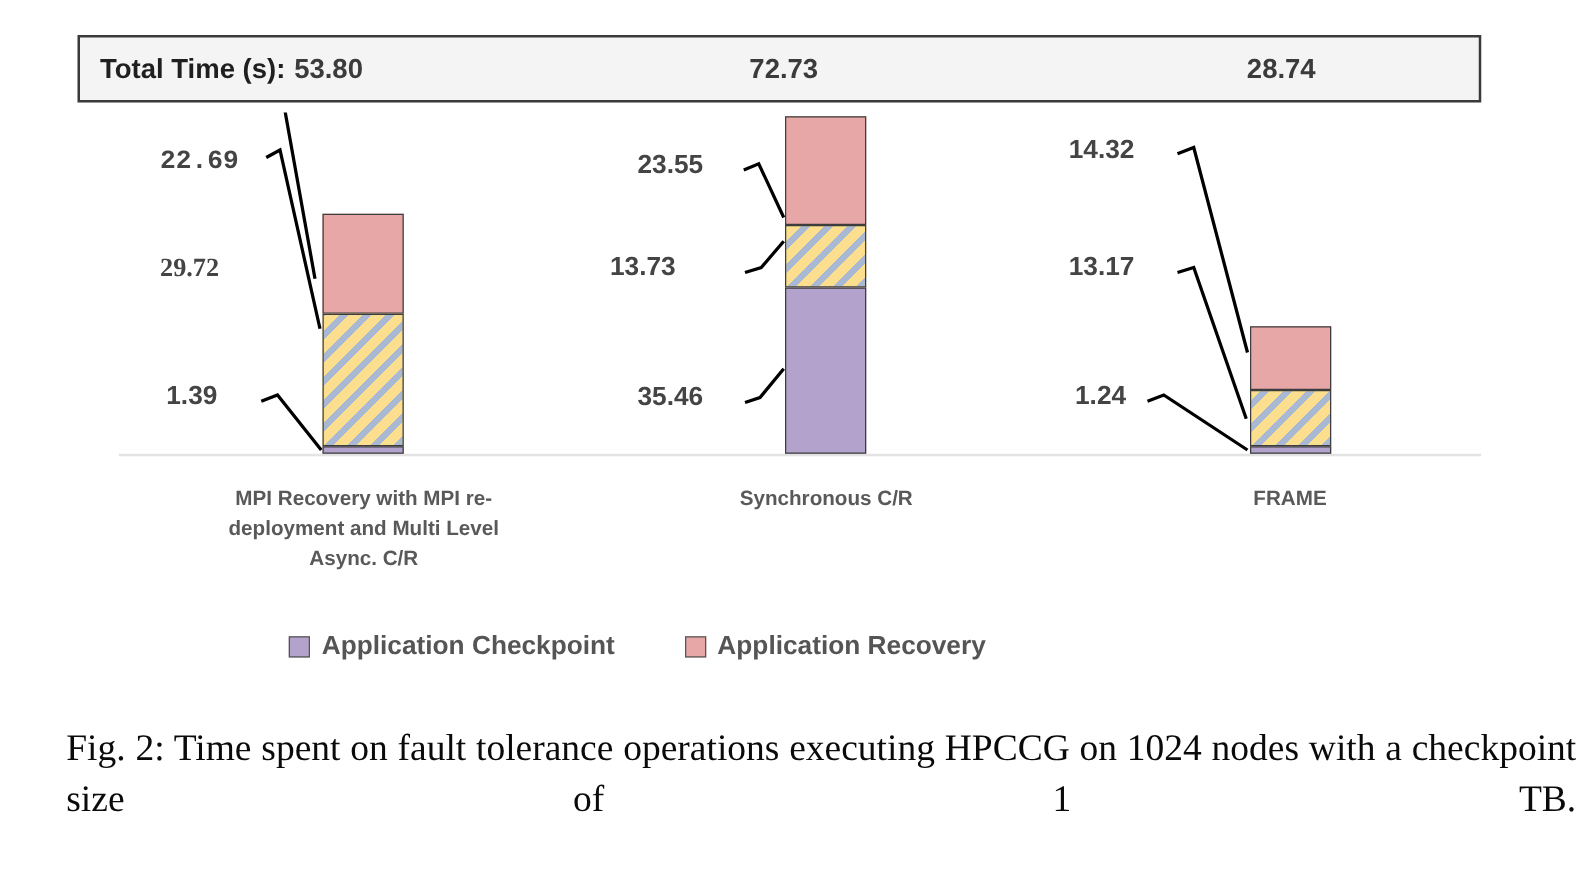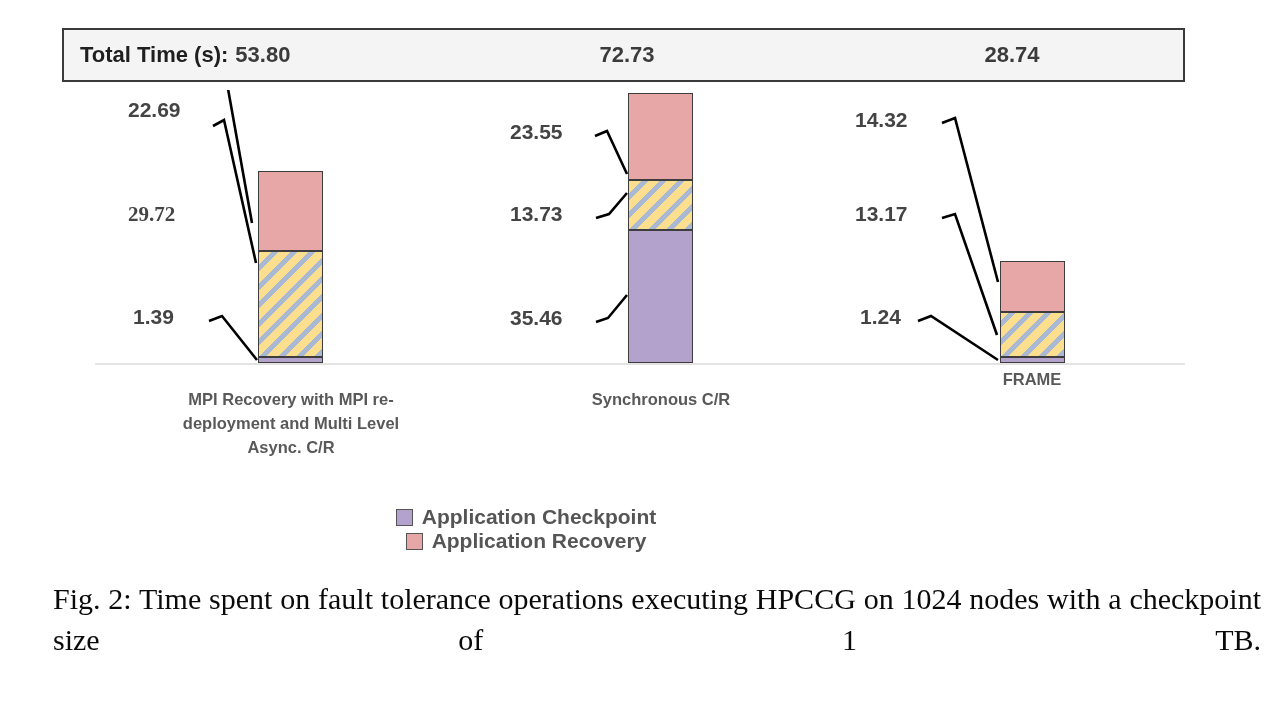--- a/index.html
+++ b/index.html
@@ -32,21 +32,21 @@
     height: 100%;
     display: flex;
     align-items: center;
     font-size: 22px;
     font-weight: bold;
     color: #262626;
     white-space: nowrap;
   }
   #tt-cell-1 { left: 16px; text-align: center; }
   #tt-cell-2 { left: 0; width: 100%; justify-content: center; }
-  #tt-cell-3 { left: 0; width: 100%; justify-content: center; padding-left: 770px; box-sizing: border-box; }
+  #tt-cell-3 { left: 13px; width: 100%; justify-content: center; padding-left: 770px; box-sizing: border-box; }
   .tt-label { color: #1f1f1f; }
   .tt-value { color: #3b3b3b; margin-left: 7px; }
 
   
   #plot-area {
     position: absolute;
     left: 0;
     top: 90px;
     width: 1270px;
     height: 290px;
@@ -101,27 +101,26 @@
     text-align: center;
     font-size: 16.5px;
     font-weight: bold;
     color: #595959;
     line-height: 1.45;
   }
 
   
   #legend {
     position: absolute;
-    left: 16px;
+    left: 0;
     top: 505px;
     width: 1020px;
     display: flex;
     justify-content: center;
     align-items: center;
-    flex-direction: column;
   }
   .legend-item {
     display: flex;
     align-items: center;
     margin: 0 28px;
   }
   .legend-swatch {
     width: 17px;
     height: 17px;
     border: 1.5px solid #555;
@@ -184,52 +183,52 @@
     <path d="M 942 33 L 955 28 L 998 192" stroke="#000" stroke-width="2.6" fill="none"></path>
     <path d="M 942 128 L 955 124 L 997 245" stroke="#000" stroke-width="2.6" fill="none"></path>
     <path d="M 918 231 L 931 226 L 998 270" stroke="#000" stroke-width="2.6" fill="none"></path>
   </svg>
 
   <div class="bar-stack" style="left:258px; width:65px;">
     <div class="seg seg-app-recovery" style="height:80px;"></div>
     <div class="seg seg-mpi-recovery" style="height:106px;"></div>
     <div class="seg seg-app-checkpoint" style="height:6px;"></div>
   </div>
-  <div class="callout" style="left:128px; top:8px;">22.69</div>
+  <div class="callout" style="left:128px; top:28px;font-family:Liberation Mono, monospace;">22.69</div>
   <div class="callout" style="left:128px; top:112px;font-family:Liberation Serif, serif;">29.72</div>
   <div class="callout" style="left:133px; top:215px;">1.39</div>
 
   <div class="bar-stack" style="left:628px; width:65px;">
     <div class="seg seg-app-recovery" style="height:87px;"></div>
     <div class="seg seg-mpi-recovery" style="height:50px;"></div>
     <div class="seg seg-app-checkpoint" style="height:133px;"></div>
   </div>
   <div class="callout" style="left:510px; top:30px;">23.55</div>
-  <div class="callout" style="left:510px; top:112px;">13.73</div>
+  <div class="callout" style="left:488px; top:112px;">13.73</div>
   <div class="callout" style="left:510px; top:216px;">35.46</div>
 
   <div class="bar-stack" style="left:1000px; width:65px;">
     <div class="seg seg-app-recovery" style="height:51px;"></div>
     <div class="seg seg-mpi-recovery" style="height:45px;"></div>
     <div class="seg seg-app-checkpoint" style="height:6px;"></div>
   </div>
   <div class="callout" style="left:855px; top:18px;">14.32</div>
   <div class="callout" style="left:855px; top:112px;">13.17</div>
   <div class="callout" style="left:860px; top:215px;">1.24</div>
 </div>
 
 <div class="cat-label" style="left:130px; top:388px; width:322px;">
   <div>MPI Recovery with MPI re-</div>
   <div>deployment and Multi Level</div>
   <div>Async. C/R</div>
 </div>
 <div class="cat-label" style="left:530px; top:388px; width:262px;">
   <div>Synchronous C/R</div>
 </div>
-<div class="cat-label" style="left:932px; top:368px; width:200px;">
+<div class="cat-label" style="left:932px; top:388px; width:200px;">
   <div>FRAME</div>
 </div>
 
 <div id="legend">
   <div class="legend-item">
     <span class="legend-swatch seg-app-checkpoint"></span>
     <span class="legend-text">Application Checkpoint</span>
   </div>
   <div class="legend-item">
     <span class="legend-swatch seg-app-recovery"></span>

